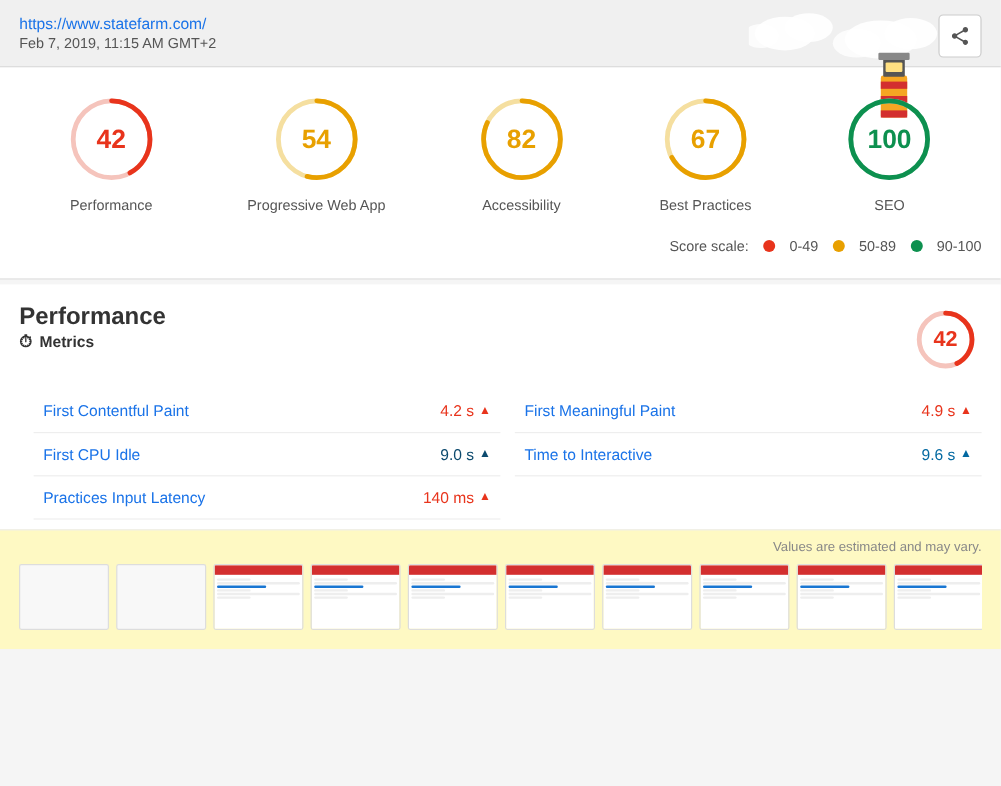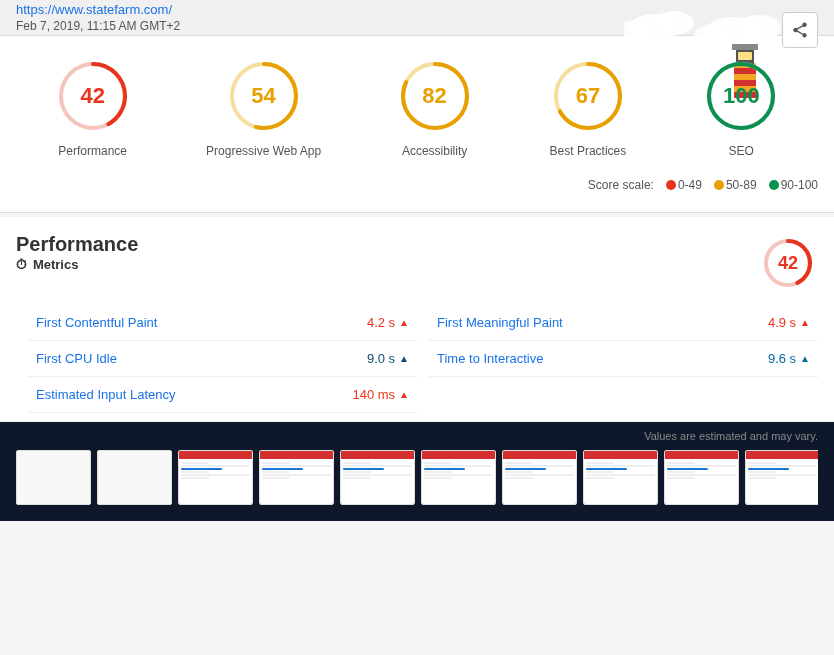--- a/index.html
+++ b/index.html
@@ -1,55 +1,55 @@
 <!DOCTYPE html>
 <html><head>
   <meta charset="utf-8">
   <style>
     * { box-sizing: border-box; margin: 0; padding: 0; }
     body { font-family: Arial, sans-serif; background: #f5f5f5; width: 834px; font-size: 13px; color: #333; }
 
     
-    .header { background: #f0f0f0; padding: 2px 16px; border-bottom: 1px solid #ddd; position: relative; }
+    .header { background: #f0f0f0; padding: 12px 16px; border-bottom: 1px solid #ddd; position: relative; }
     .header a { color: #1a73e8; text-decoration: none; font-size: 13px; }
     .header .meta { color: #555; font-size: 12px; margin-top: 2px; }
     .share-btn { position: absolute; top: 12px; right: 16px; background: white; border: 1px solid #ccc; border-radius: 4px; width: 36px; height: 36px; display: flex; align-items: center; justify-content: center; cursor: pointer; }
 
     
     .scores-section { background: white; padding: 20px 16px 10px; border-bottom: 1px solid #ddd; }
     .scores-row { display: flex; justify-content: space-around; align-items: flex-start; margin-bottom: 16px; }
     .score-item { display: flex; flex-direction: column; align-items: center; gap: 8px; }
     .score-label { font-size: 12px; color: #555; text-align: center; }
     .circle-score { position: relative; width: 80px; height: 80px; }
     .circle-score svg { transform: rotate(-90deg); }
     .circle-score .score-num { position: absolute; top: 50%; left: 50%; transform: translate(-50%, -50%); font-size: 22px; font-weight: bold; }
 
     
     .scale-legend { display: flex; justify-content: flex-end; align-items: center; gap: 12px; font-size: 12px; color: #555; padding: 4px 0 10px; }
-    .scale-item { display: flex; align-items: center; gap: 2px; }
+    .scale-item { display: flex; align-items: center; gap: 12px; }
     .scale-dot { width: 10px; height: 10px; border-radius: 50%; }
 
     
     .perf-section { background: white; margin-top: 4px; padding: 16px 16px 8px; }
     .perf-header { display: flex; justify-content: space-between; align-items: flex-start; margin-bottom: 12px; }
     .perf-title { font-size: 20px; font-weight: bold; color: #333; }
     .perf-score-circle { position: relative; width: 60px; height: 60px; }
     .perf-score-circle svg { transform: rotate(-90deg); }
     .perf-score-num { position: absolute; top: 50%; left: 50%; transform: translate(-50%, -50%); font-size: 18px; font-weight: bold; color: #e8341c; }
 
     .metrics-header { display: flex; align-items: center; gap: 6px; font-weight: bold; font-size: 13px; margin-bottom: 10px; }
     .stopwatch-icon { font-size: 14px; }
 
     .metrics-grid { display: grid; grid-template-columns: 1fr 1fr; gap: 0; }
     .metric-row { display: flex; justify-content: space-between; align-items: center; padding: 10px 8px; border-bottom: 1px solid #eee; margin-left: 12px; }
     .metric-name { color: #1a73e8; font-size: 13px; }
     .metric-value { display: flex; align-items: center; gap: 4px; font-size: 13px; }
 
     
-    .filmstrip-section { background: #0f172a; padding: 8px 16px 16px; border-top: 1px solid #eee; }
+    .filmstrip-section { background: #fef9c3; padding: 8px 16px 16px; border-top: 1px solid #eee; }
     .filmstrip-note { text-align: right; font-size: 11px; color: #888; margin-bottom: 8px; }
     .filmstrip-row { display: flex; gap: 6px; overflow-x: auto; }
     .filmstrip-frame { width: 75px; height: 55px; background: #f8f8f8; border: 1px solid #ddd; border-radius: 2px; flex-shrink: 0; overflow: hidden; display: flex; align-items: center; justify-content: center; }
 
     
     .frame-content { width: 100%; height: 100%; background: white; }
     .frame-header-bar { height: 8px; background: #d32f2f; width: 100%; }
     .frame-body { padding: 2px; }
     .frame-line { height: 2px; background: #eee; margin: 1px 0; border-radius: 1px; }
     .frame-line.blue { background: #1976d2; width: 60%; }
@@ -205,21 +205,21 @@
         9.0 s <span style="font-size:10px">▲</span>
       </span>
     </div>
       <div class="metric-row">
       <span class="metric-name">Time to Interactive</span>
       <span class="metric-value" style="color:#0369a1">
         9.6 s <span style="font-size:10px">▲</span>
       </span>
     </div>
       <div class="metric-row">
-      <span class="metric-name">Estimated Input Latency</span>
+      <span class="metric-name">Practices Input Latency</span>
       <span class="metric-value" style="color:#e8341c">
         140 ms <span style="font-size:10px">▲</span>
       </span>
     </div>
     </div>
 </div>
 
 <div class="filmstrip-section">
   <div class="filmstrip-note">Values are estimated and may vary.</div>
   <div class="filmstrip-row" id="filmstrip-row">

